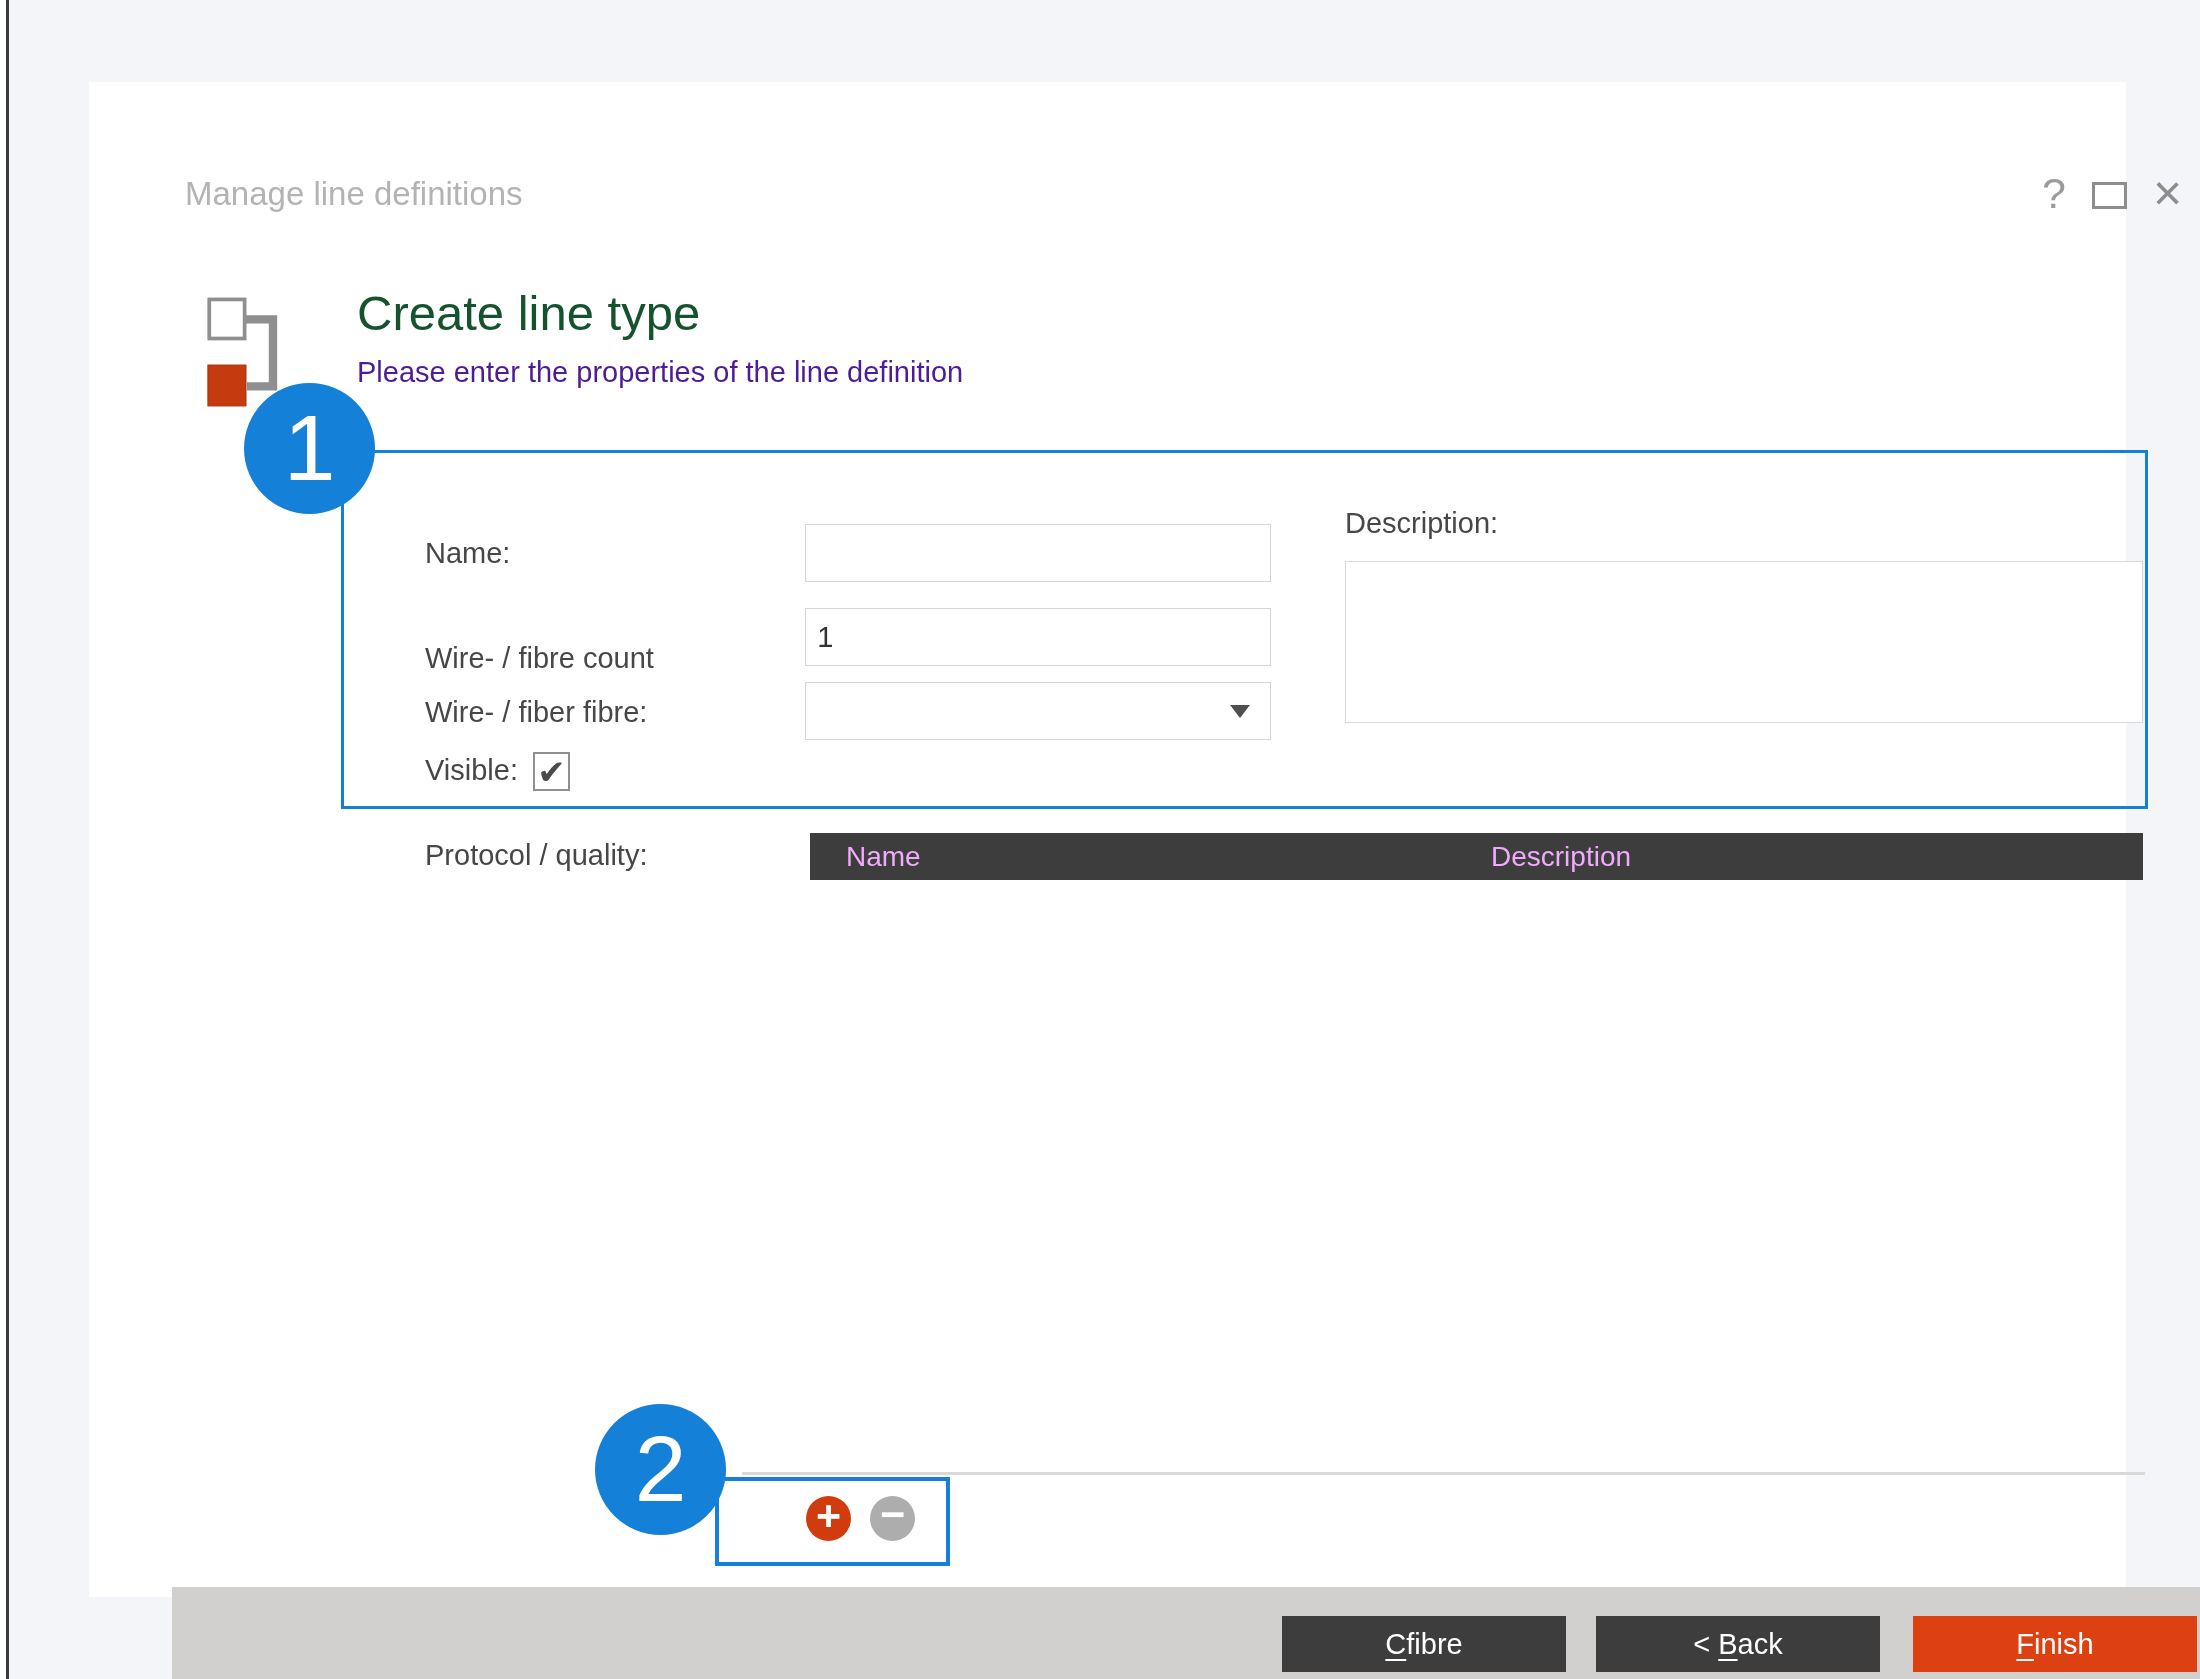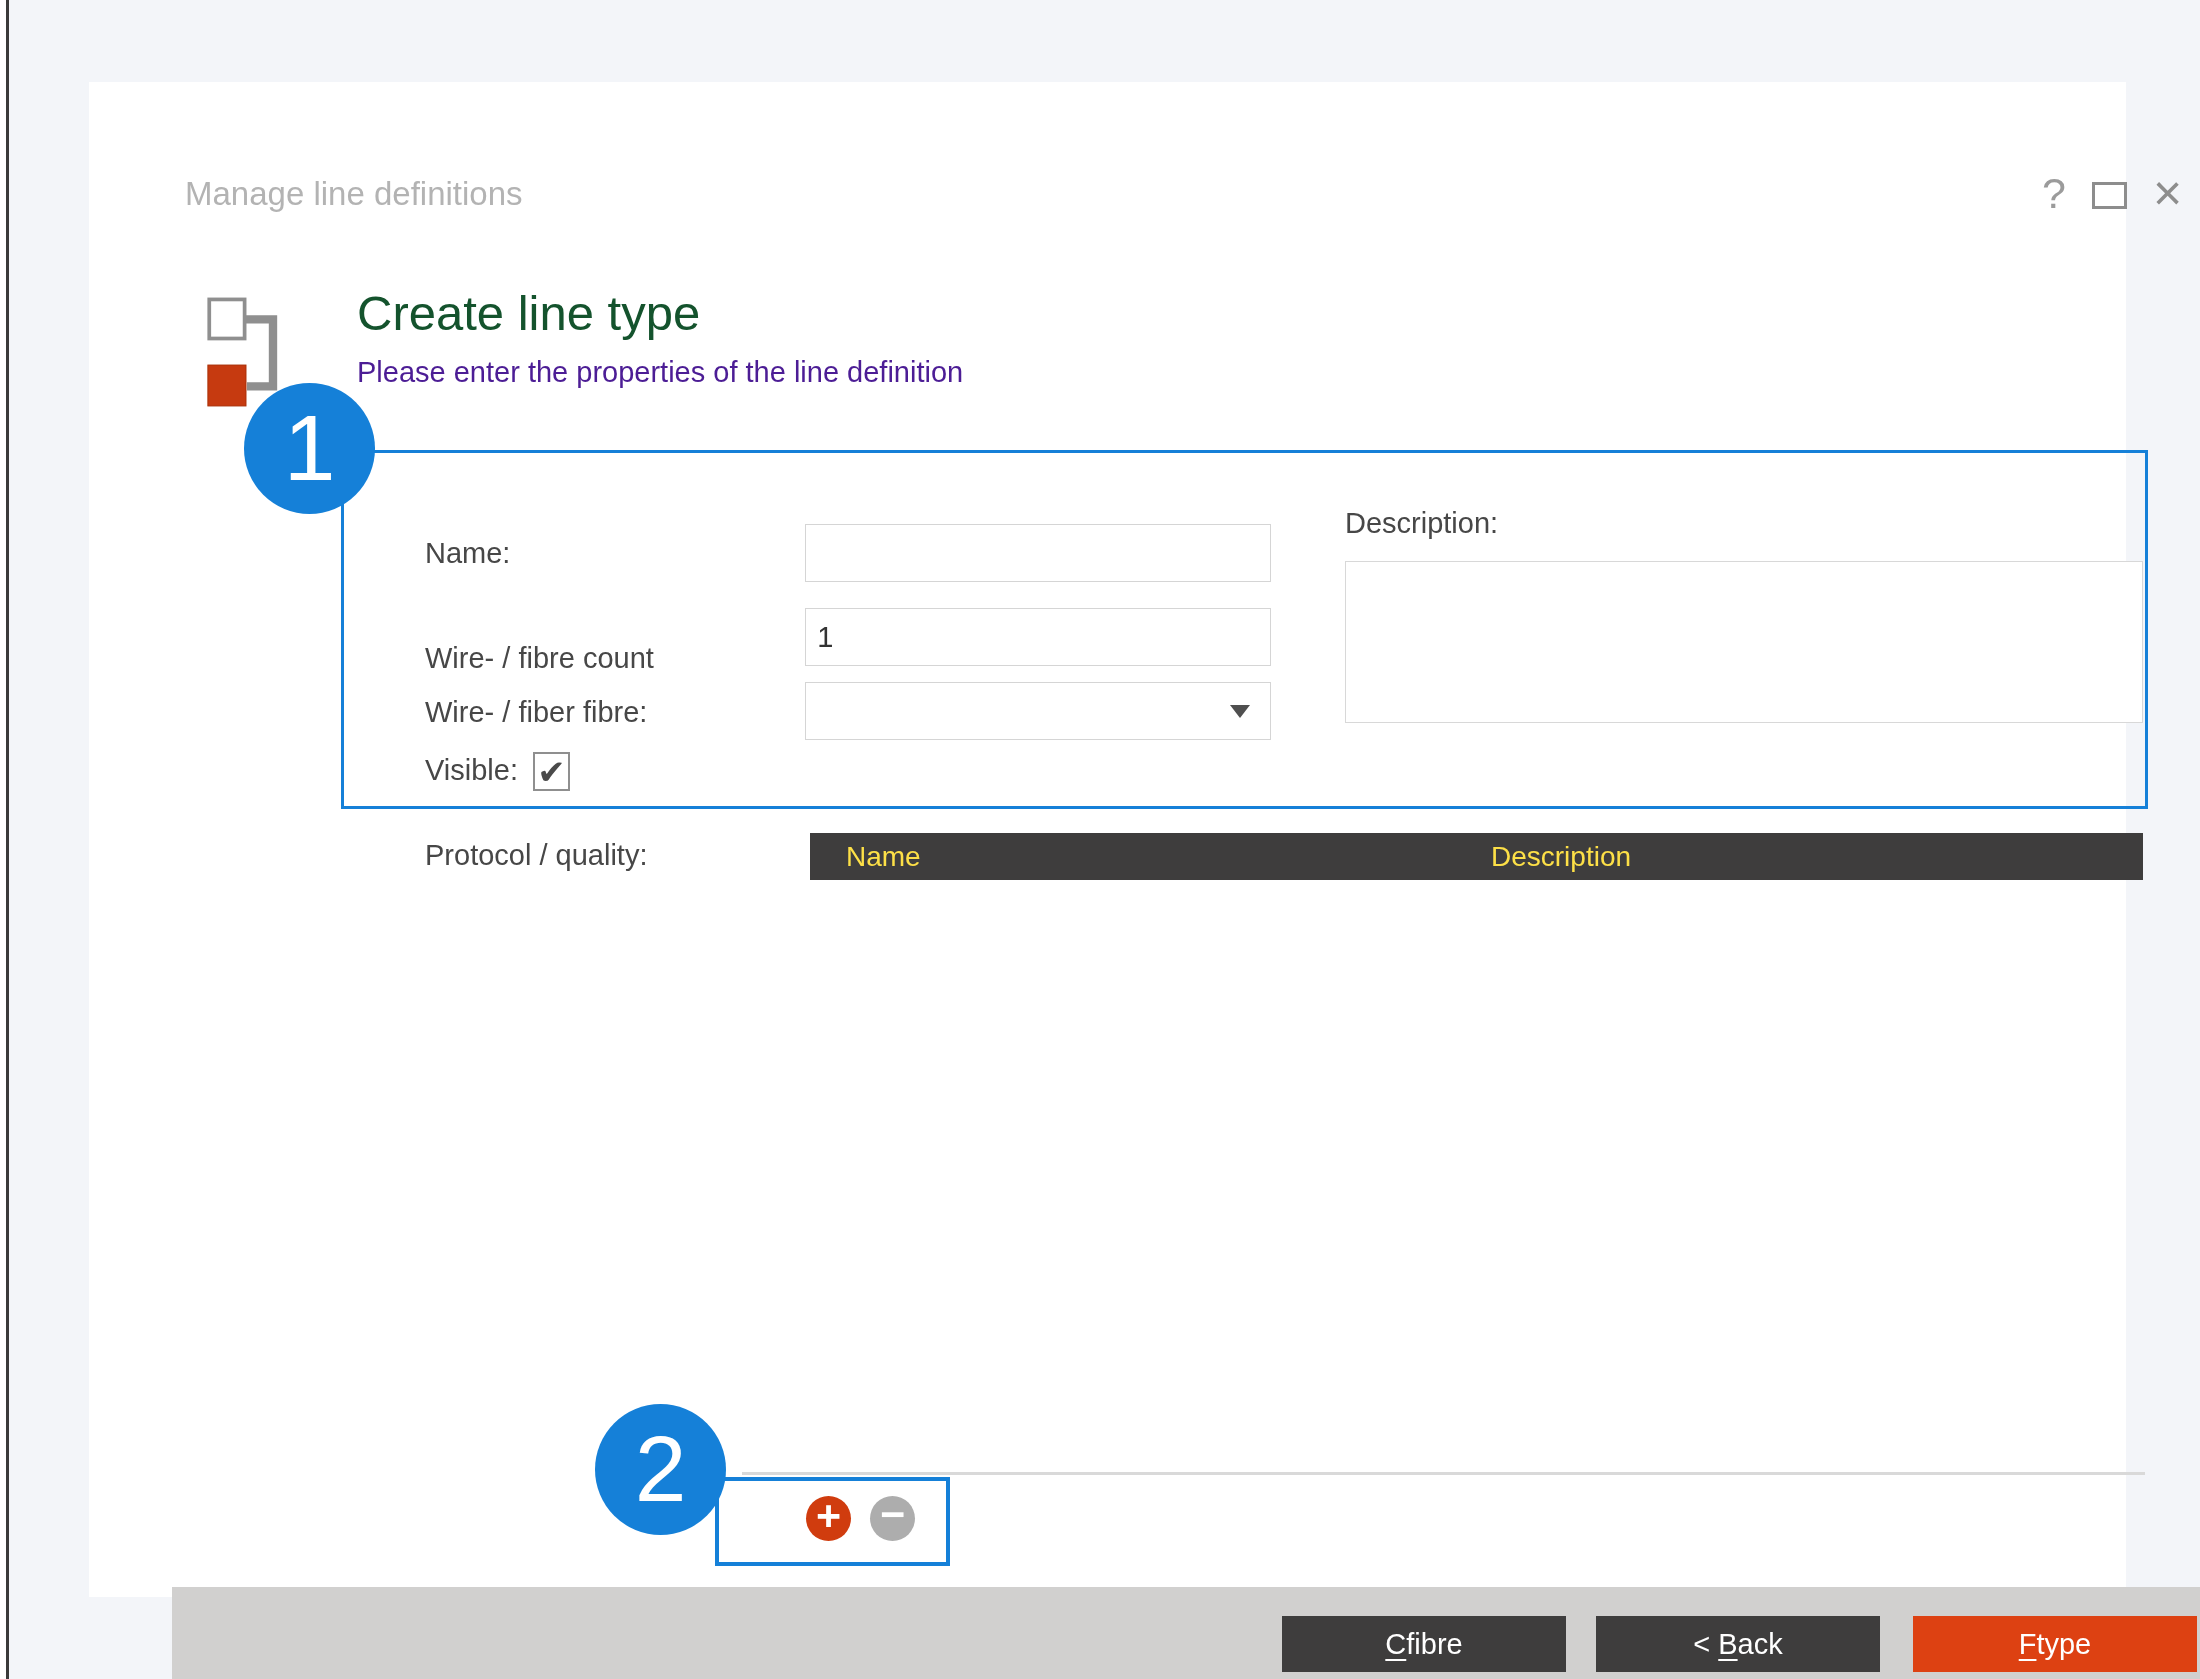--- a/index.html
+++ b/index.html
@@ -48,21 +48,21 @@
                   border-left:10.3px solid transparent; border-right:10.3px solid transparent; border-top:13px solid #4f4f4f; }
 
   .checkbox { position:absolute; left:444px; top:670px; width:37px; height:39px; border:2.8px solid #8f8f8f;
               background:#fff; display:flex; align-items:center; justify-content:center;
               font-size:34px; color:#4a4a4a; line-height:1; }
 
   .desc-area { position:absolute; left:1256px; top:479px; width:798px; height:162px; border:1.9px solid #d8d8d8;
                background:#fff; resize:none; outline:none; font-family:"Liberation Sans",sans-serif; font-size:28px; }
 
   .table-header { position:absolute; left:721px; top:751px; width:1333px; height:47px; background:#3e3d3d; }
-  .table-header span { position:absolute; top:0; line-height:47px; font-size:28px; color:#fde047; }
+  .table-header span { position:absolute; top:0; line-height:47px; font-size:28px; color:#f0abfc; }
   .th-name { left:36px; }
   .th-desc { left:681px; }
 
   .divider { position:absolute; left:653px; top:1390px; width:1403px; height:2.8px; background:#d9d9d9; }
 
   .toolbar-box { position:absolute; left:626px; top:1395px; width:235px; height:89px; border:4.7px solid #1580d8; background:#fff; z-index:2; }
 
   .round-btn { position:absolute; width:45px; height:45px; border-radius:50%; color:#fff; z-index:3;
                display:flex; align-items:center; justify-content:center; font-weight:bold; }
   .add-btn { left:717px; top:1414px; background:#d03c0e; font-size:43px; padding-bottom:5.6px; }
@@ -135,18 +135,18 @@
       <span class="key">C</span>
         <span>fibre</span>
     </div>
     <div class="btn btn-back">
       <span class="pre">&lt; </span>
         <span class="key">B</span>
         <span>ack</span>
     </div>
     <div class="btn btn-finish">
       <span class="key">F</span>
-        <span>type</span>
+        <span>inish</span>
     </div>
 
   </div>
 </div>
 
 
 </body></html>

